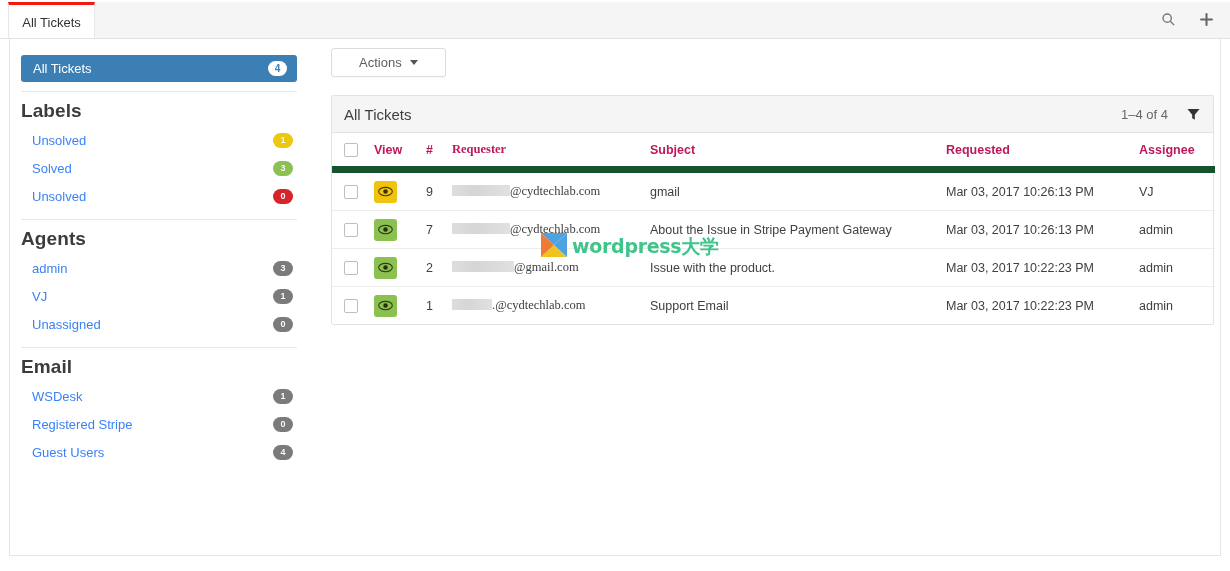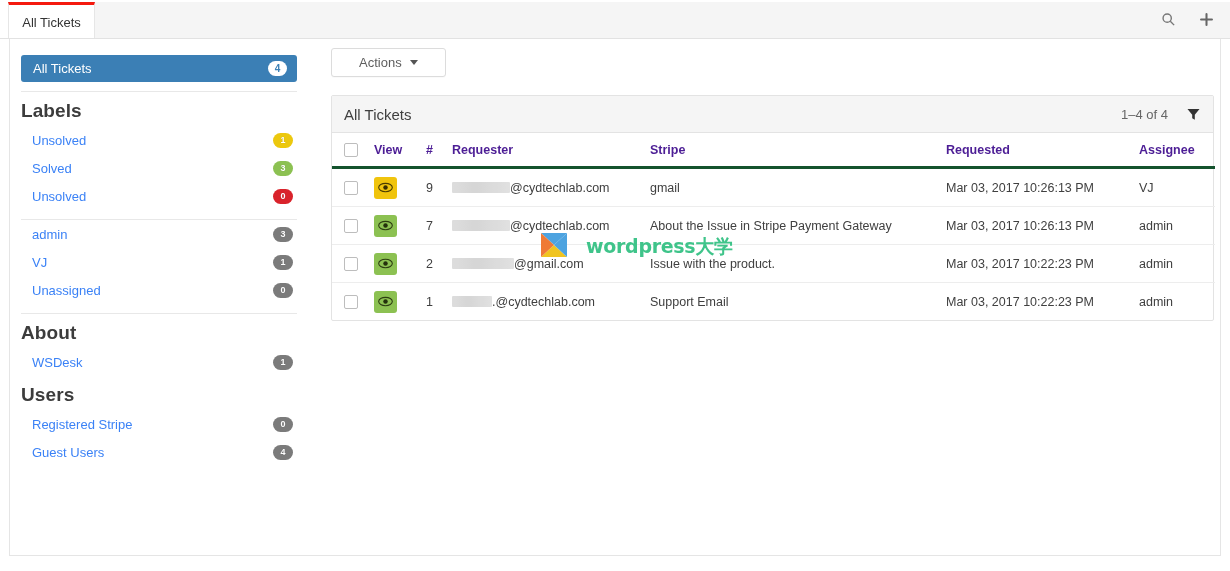--- a/index.html
+++ b/index.html
@@ -226,40 +226,40 @@
   }
 
   table.tickets {
     width: 100%;
     border-collapse: collapse;
     table-layout: fixed;
   }
   table.tickets th {
     font-size: 12.5px;
     font-weight: bold;
-    color: #4c1d95;
+    color: #be185d;
     text-align: left;
     height: 33px;
     padding: 0;
-    border-bottom: 3px solid #14532d;
+    border-bottom: 7px solid #14532d;
     vertical-align: middle;
   }
   table.tickets td {
     font-size: 12.5px;
     color: #404040;
     height: 37px;
     padding: 0;
     border-bottom: 1px solid #ededed;
     vertical-align: middle;
   }
   table.tickets tr:last-child td { border-bottom: none; }
   .col-chk   { width: 30px; padding-left: 12px !important; }
   .col-view  { width: 52px; }
   .col-num   { width: 26px; }
-  .col-req   { width: 198px; }
+  .col-req   { width: 198px; font-family: Liberation Serif, serif; }
   .col-subj  { width: 296px; }
   .col-date  { width: 193px; margin-left: 16px; }
   .col-assig { width: 76px; }
 
   .chk {
     width: 14px; height: 14px;
     border: 1px solid #bdbdbd;
     background: #ffffff;
     border-radius: 2px;
     box-sizing: border-box;
@@ -283,21 +283,21 @@
     filter: blur(0.7px);
     opacity: .85;
   }
 
   
   .watermark {
     position: absolute;
     left: 541px; top: 233px;
     display: flex;
     align-items: center;
-    gap: 19px;
+    gap: 5px;
     pointer-events: none;
   }
   .wm-text {
     font-size: 19px;
     font-weight: bold;
     color: #3fc48a;
     letter-spacing: -0.3px;
     line-height: 1;
     font-family: "DejaVu Sans", sans-serif;
   }
@@ -344,41 +344,41 @@
   <div class="sb-row">
     <span class="sb-row-label">Solved</span>
     <span class="badge-pill" style="background:#8cc152">3</span>
   </div>
   <div class="sb-row">
     <span class="sb-row-label">Unsolved</span>
     <span class="badge-pill" style="background:#d9232b">0</span>
   </div>
   <div class="sb-divider"></div>
 
+  <div class="sb-heading">Agents</div>
   <div class="sb-row">
     <span class="sb-row-label">admin</span>
     <span class="badge-pill" style="background:#7b7b7b">3</span>
   </div>
   <div class="sb-row">
     <span class="sb-row-label">VJ</span>
     <span class="badge-pill" style="background:#7b7b7b">1</span>
   </div>
   <div class="sb-row">
     <span class="sb-row-label">Unassigned</span>
     <span class="badge-pill" style="background:#7b7b7b">0</span>
   </div>
   <div class="sb-divider"></div>
 
-  <div class="sb-heading">About</div>
+  <div class="sb-heading">Email</div>
   <div class="sb-row">
     <span class="sb-row-label">WSDesk</span>
     <span class="badge-pill" style="background:#7b7b7b">1</span>
   </div>
 
-  <div class="sb-heading">Users</div>
   <div class="sb-row">
     <span class="sb-row-label">Registered Stripe</span>
     <span class="badge-pill" style="background:#7b7b7b">0</span>
   </div>
   <div class="sb-row">
     <span class="sb-row-label">Guest Users</span>
     <span class="badge-pill" style="background:#7b7b7b">4</span>
   </div>
 </div>
 
@@ -403,21 +403,21 @@
 
     <table class="tickets">
       <thead>
         <tr>
           <th class="col-chk">
             <span class="chk"></span>
           </th>
           <th class="col-view">View</th>
           <th class="col-num">#</th>
           <th class="col-req">Requester</th>
-          <th class="col-subj">Stripe</th>
+          <th class="col-subj">Subject</th>
           <th class="col-date">Requested</th>
           <th class="col-assig">Assignee</th>
         </tr>
       </thead>
       <tbody>
 
         <tr>
           <td class="col-chk">
               <span class="chk"></span>
             </td>

